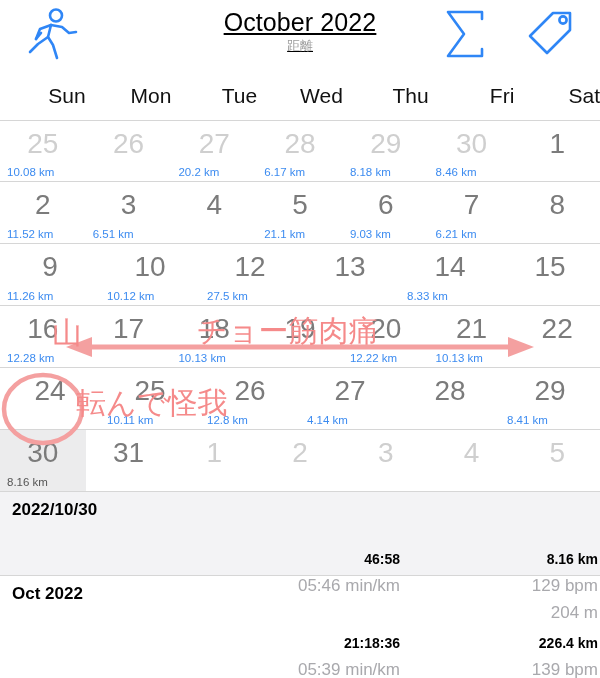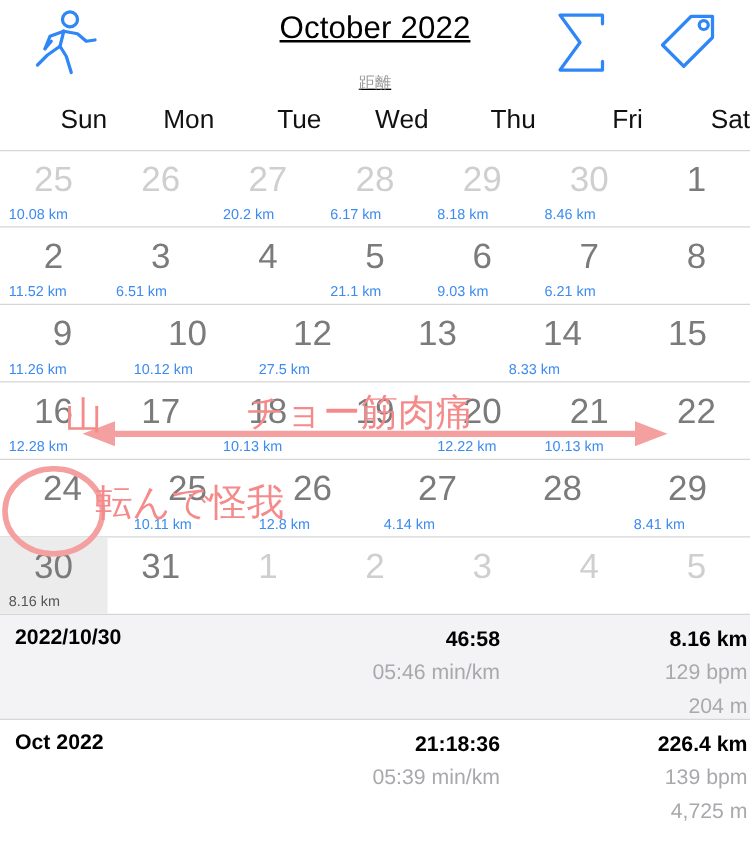--- a/index.html
+++ b/index.html
@@ -12,21 +12,21 @@
   #app { position:relative; width:600px; height:678px; background:#fff; }
 
   
   .topbar { position:relative; height:72px; }
   .topbar .icon { position:absolute; top:6px; }
   #run-icon   { left:22px;  width:64px; height:58px; }
   #sigma-icon { left:436px; width:60px; height:58px; }
   #tag-icon   { left:520px; width:60px; height:58px; }
   .title-wrap { position:absolute; left:0; right:0; top:8px; text-align:center;text-decoration:underline; }
   .month-title { font-size:25px; color:#000; letter-spacing:0.1px; }
-  .month-sub { font-size:13px; color:#9a9a9a; margin-top:20px; }
+  .month-sub { font-size:13px; color:#9a9a9a; margin-top:0; }
 
   
   .weekdays { display:flex; height:48px; align-items:center; }
   .weekdays .wd { flex:1 1 0; text-align:right; font-size:21px; color:#111; }
 
   
   .grid { position:relative; }
   .week { display:flex; height:62px; border-bottom:1px solid #d6d6d6; }
   .week:first-child { border-top:1px solid #d6d6d6; }
   .cell { flex:1 1 0; position:relative; }
@@ -46,21 +46,21 @@
   #annotations { position:absolute; left:0; top:0; width:600px; height:678px;
                  pointer-events:none; }
 
   
   .summary { position:relative; height:84px; padding:7px 0 0 0; }
   .summary.sel { background:#f3f3f5; border-bottom:1px solid #d6d6d6; }
   .summary .s-date { position:absolute; left:12px; top:8px;
                      font-size:17px; font-weight:bold; color:#000; }
   .summary .s-mid { position:absolute; left:170px; width:230px; text-align:right; }
   .summary .s-right { position:absolute; left:400px; width:198px; text-align:right; }
-  .s-primary { font-size:17px; font-weight:bold; color:#000; line-height:25px; }
+  .s-primary { font-size:14px; font-weight:bold; color:#000; line-height:25px;margin-top:48px; }
   .s-secondary { font-size:17px; color:#a9a9ad; line-height:27px; }
 </style>
 </head>
 <body>
 
 <div id="app">
 
   <div class="topbar">
 
     <div class="icon" id="run-icon">

